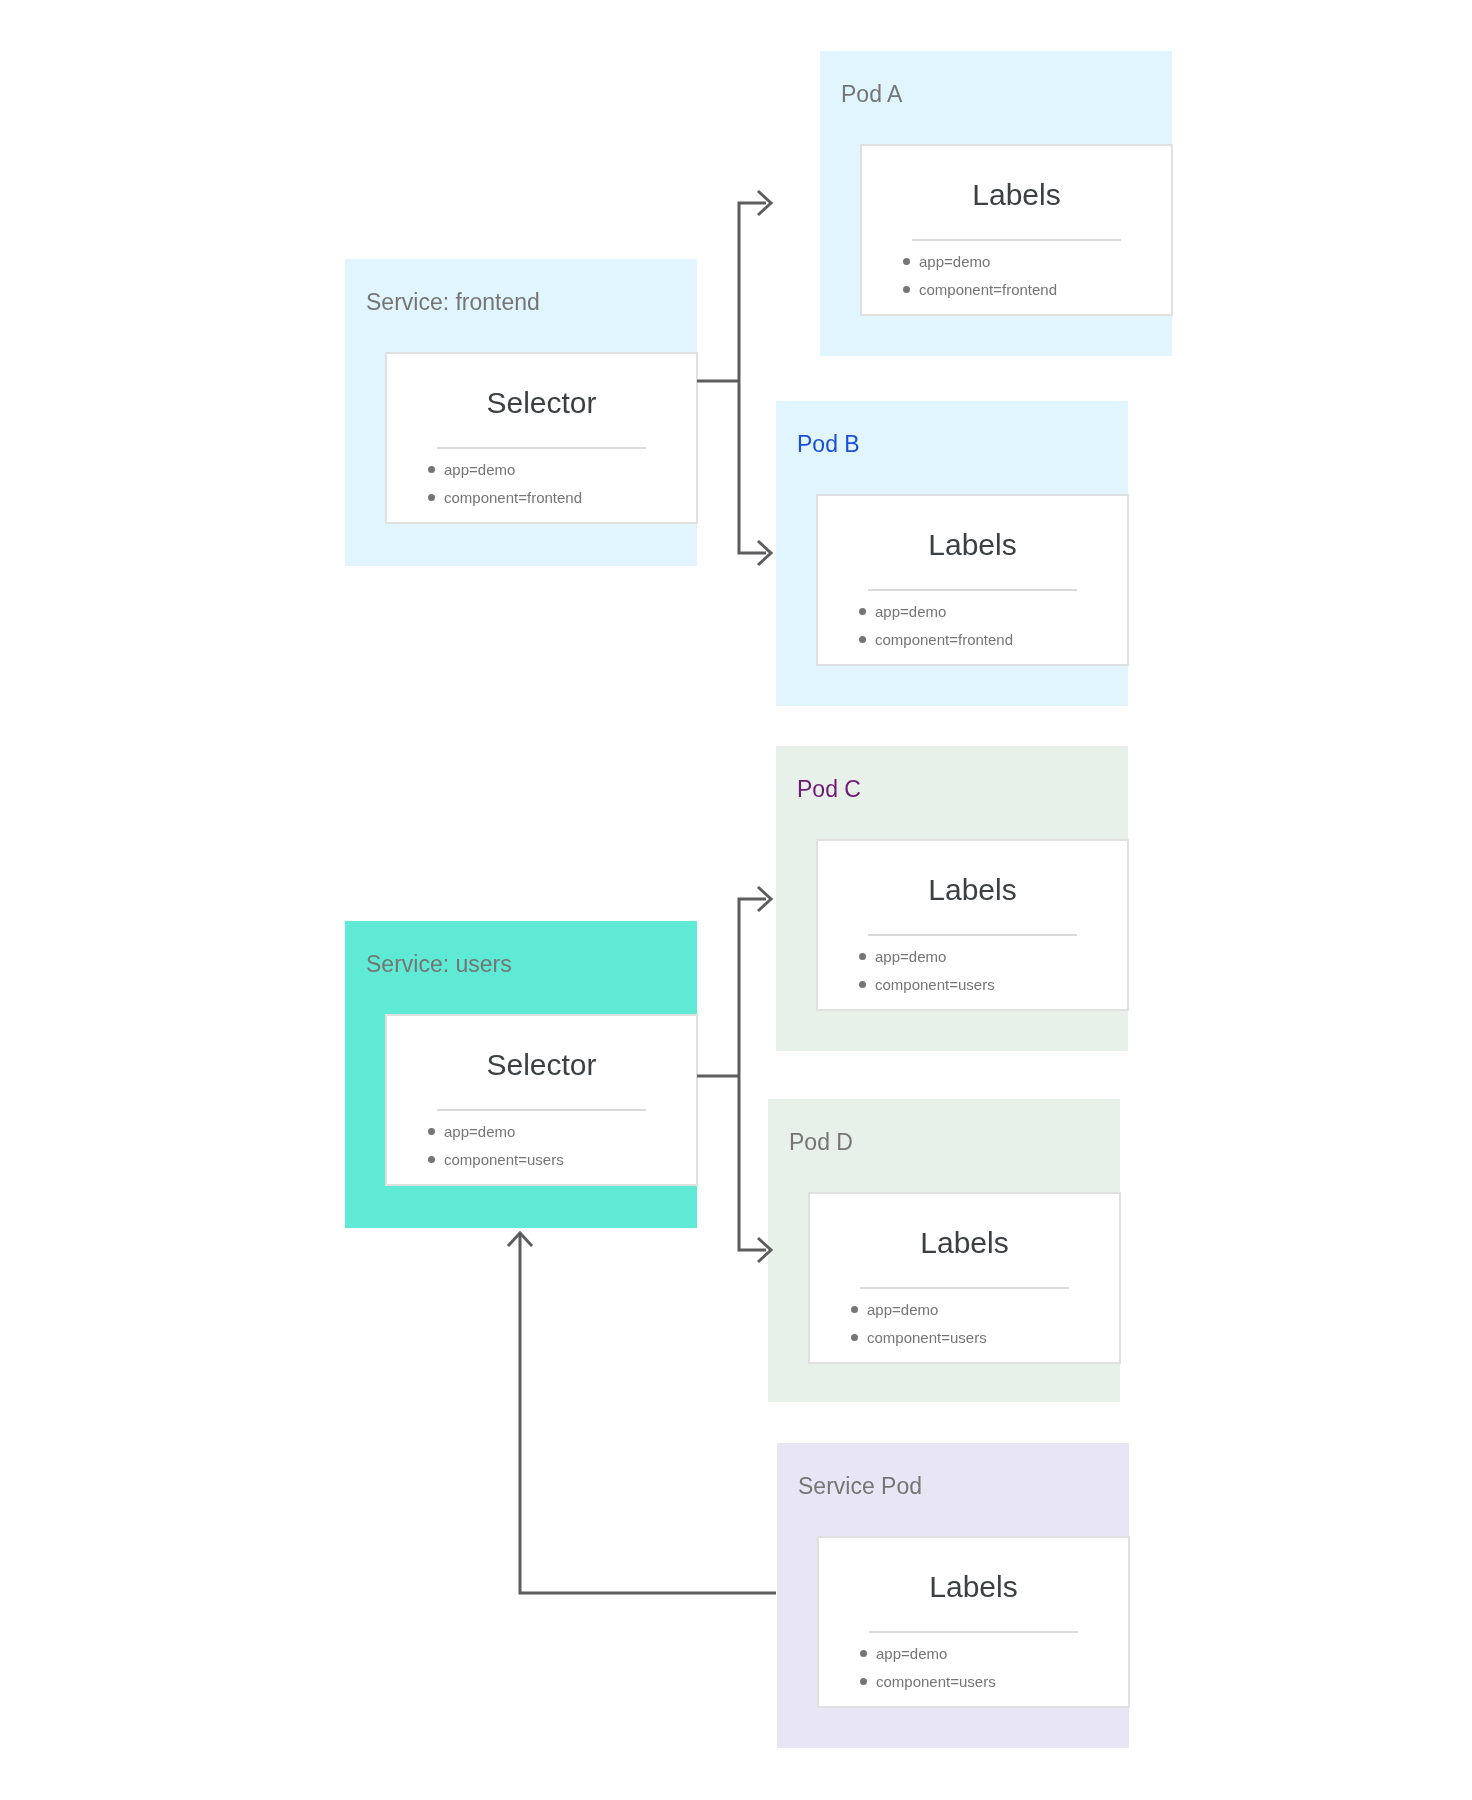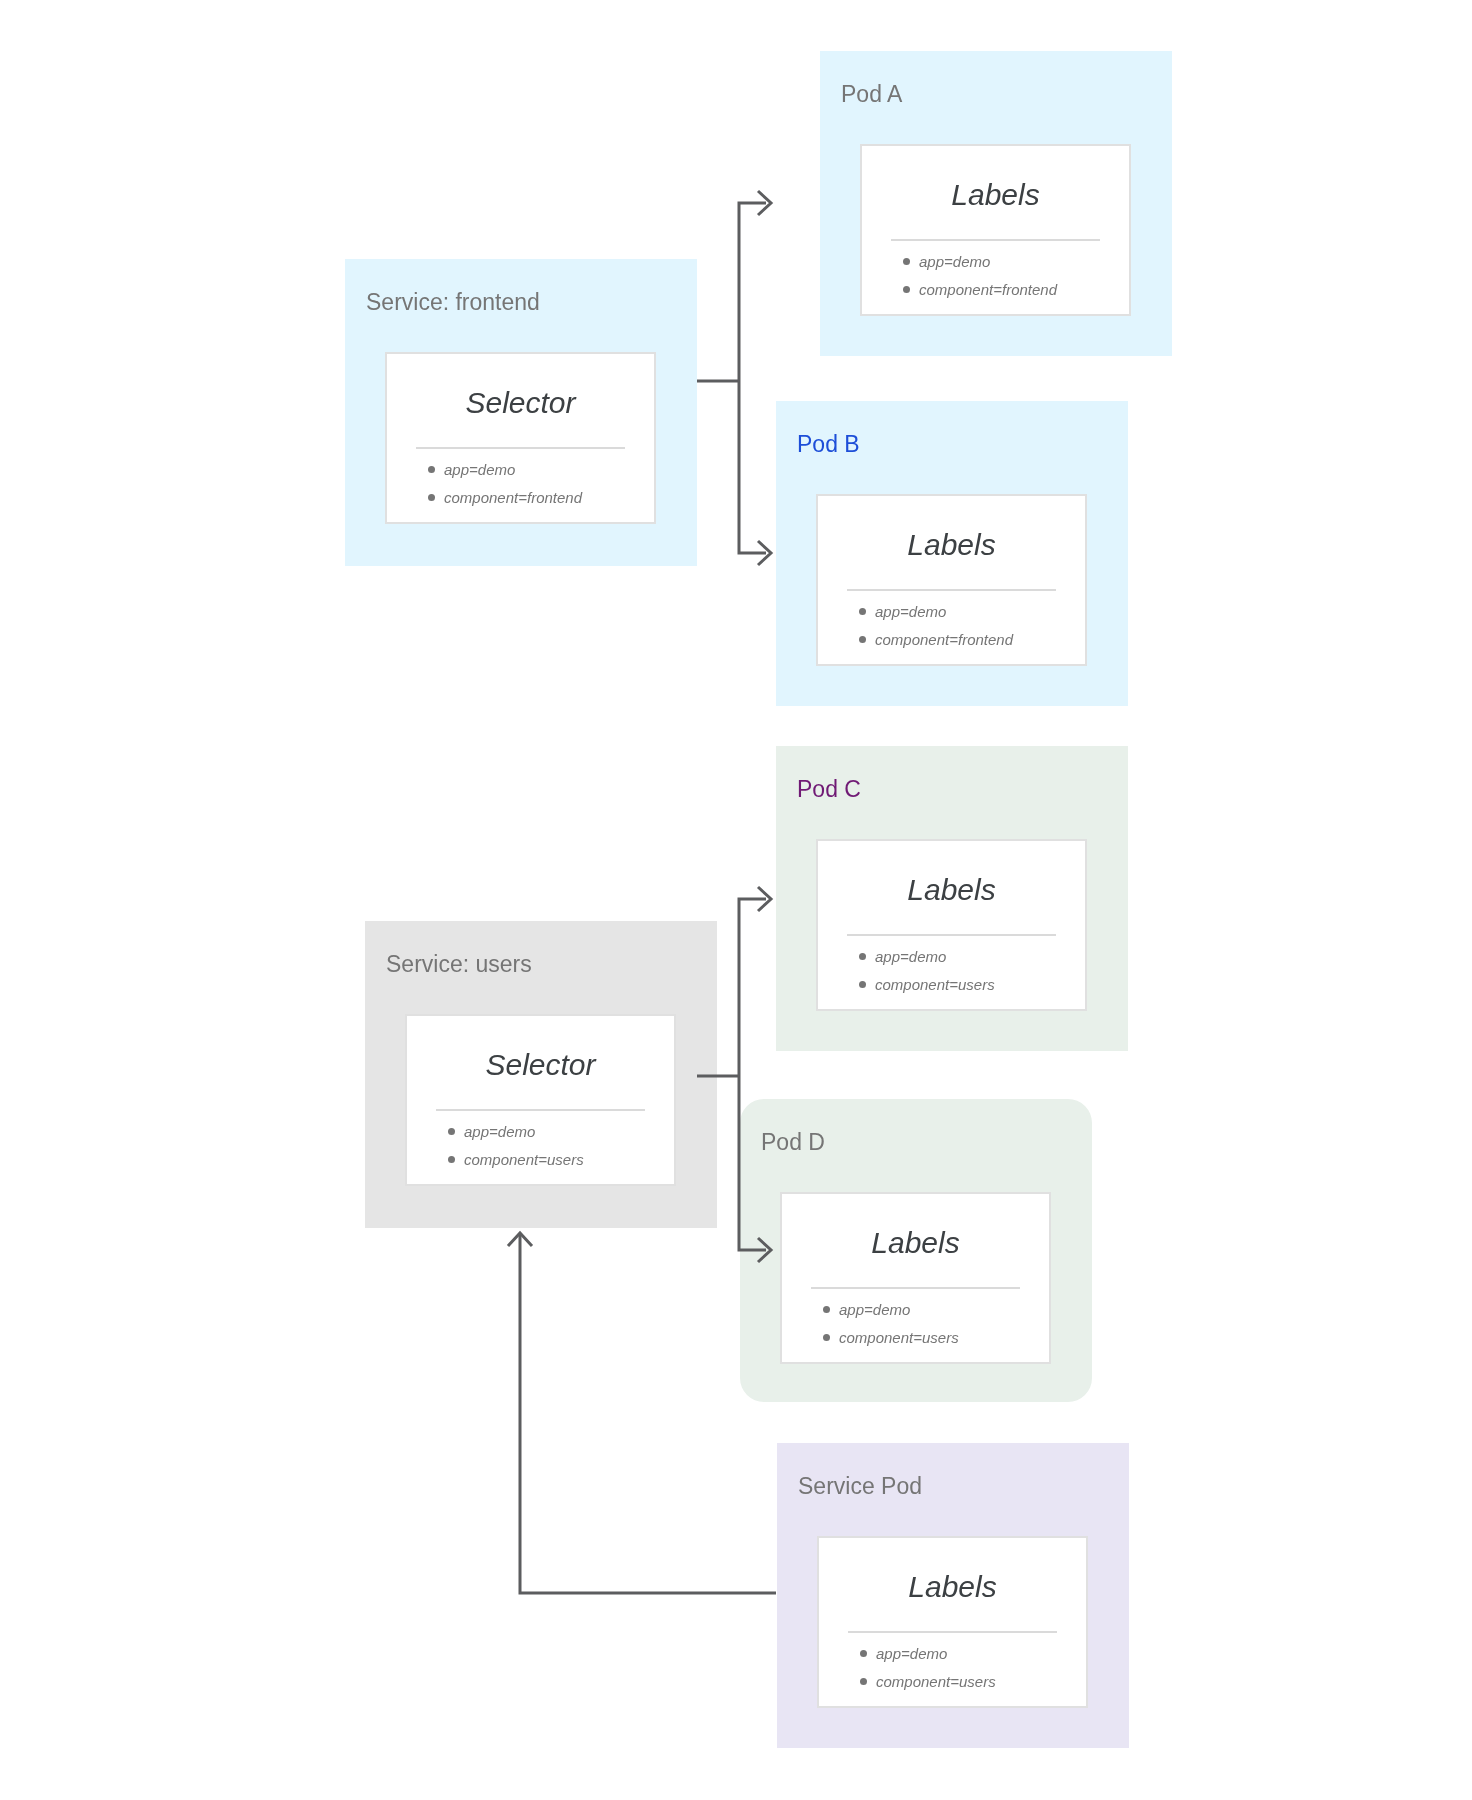--- a/index.html
+++ b/index.html
@@ -15,25 +15,24 @@
   .box-title {
     position: absolute;
     left: 21px; top: 29px;
     font-size: 23px;
     line-height: 28px;
     color: #757575;
   }
   .card {
     position: absolute;
     left: 40px; top: 93px;
-    width: 271px; height: 172px;
+    width: 313px; height: 172px;
     background: #ffffff;
     border: 2px solid #e0e0e0;
     box-sizing: border-box;
-    font-style: italic;
   }
   .card-heading {
     padding-top: 32px;
     font-size: 30px;
     line-height: 34px;
     text-align: center;
     color: #3c4043;
   }
   .card-divider {
     width: 209px;
@@ -104,21 +103,21 @@
   <div class="card" style="background: rgb(255, 255, 255); border-color: rgb(224, 224, 224);">
     <div class="card-heading" style="color: rgb(60, 64, 67);">Labels</div>
     <div class="card-divider" style="border-top-color: rgb(218, 218, 218);"></div>
     <ul class="card-items">
       <li style="color: rgb(117, 117, 117);">app=demo</li>
       <li style="color: rgb(117, 117, 117);">component=frontend</li>
     </ul>
   </div>
 </div>
 
-<div class="box" style="left: 345px; top: 921px; width: 352px; height: 307px; background: #e5e5e5; margin-left: 20px;">
+<div class="box" style="left: 345px; top: 921px; width: 352px; height: 307px; background: #5eead4;">
   <div class="box-title" style="color: rgb(117, 117, 117);">Service: users</div>
   <div class="card" style="background: rgb(255, 255, 255); border-color: rgb(224, 224, 224);">
     <div class="card-heading" style="color: rgb(60, 64, 67);">Selector</div>
     <div class="card-divider" style="border-top-color: rgb(218, 218, 218);"></div>
     <ul class="card-items">
       <li style="color: rgb(117, 117, 117);">app=demo</li>
       <li style="color: rgb(117, 117, 117);">component=users</li>
     </ul>
   </div>
 </div>
@@ -128,21 +127,21 @@
   <div class="card" style="background: rgb(255, 255, 255); border-color: rgb(224, 224, 224);">
     <div class="card-heading" style="color: rgb(60, 64, 67);">Labels</div>
     <div class="card-divider" style="border-top-color: rgb(218, 218, 218);"></div>
     <ul class="card-items">
       <li style="color: rgb(117, 117, 117);">app=demo</li>
       <li style="color: rgb(117, 117, 117);">component=users</li>
     </ul>
   </div>
 </div>
 
-<div class="box" style="left: 740px; top: 1099px; width: 352px; height: 303px; background: rgb(232, 240, 234); border-radius: 24px;">
+<div class="box" style="left: 768px; top: 1099px; width: 352px; height: 303px; background: rgb(232, 240, 234);">
   <div class="box-title" style="color: rgb(117, 117, 117);">Pod D</div>
   <div class="card" style="background: rgb(255, 255, 255); border-color: rgb(224, 224, 224);">
     <div class="card-heading" style="color: rgb(60, 64, 67);">Labels</div>
     <div class="card-divider" style="border-top-color: rgb(218, 218, 218);"></div>
     <ul class="card-items">
       <li style="color: rgb(117, 117, 117);">app=demo</li>
       <li style="color: rgb(117, 117, 117);">component=users</li>
     </ul>
   </div>
 </div>

